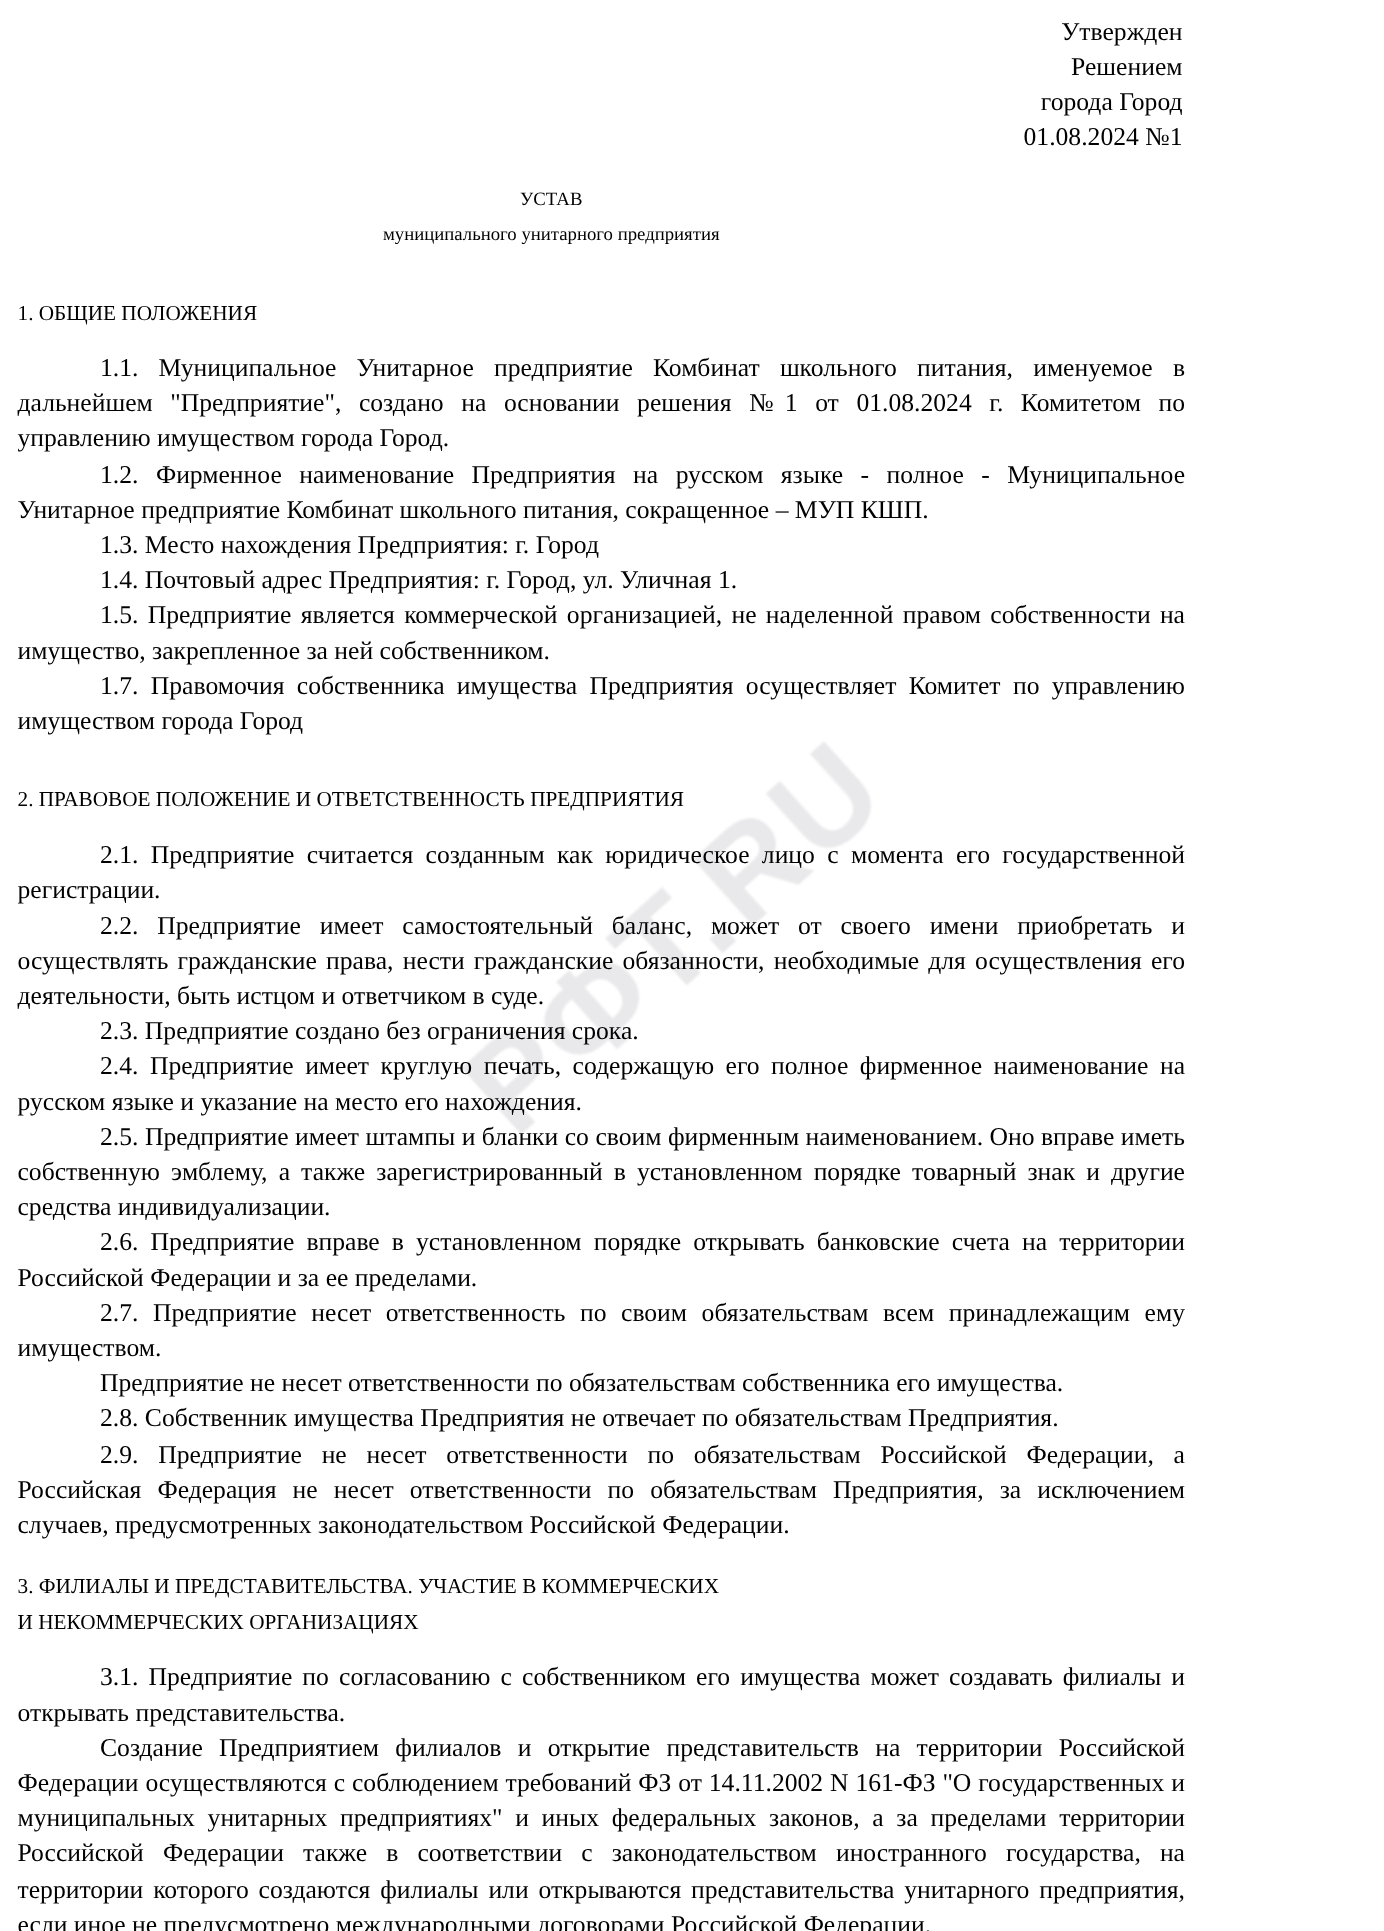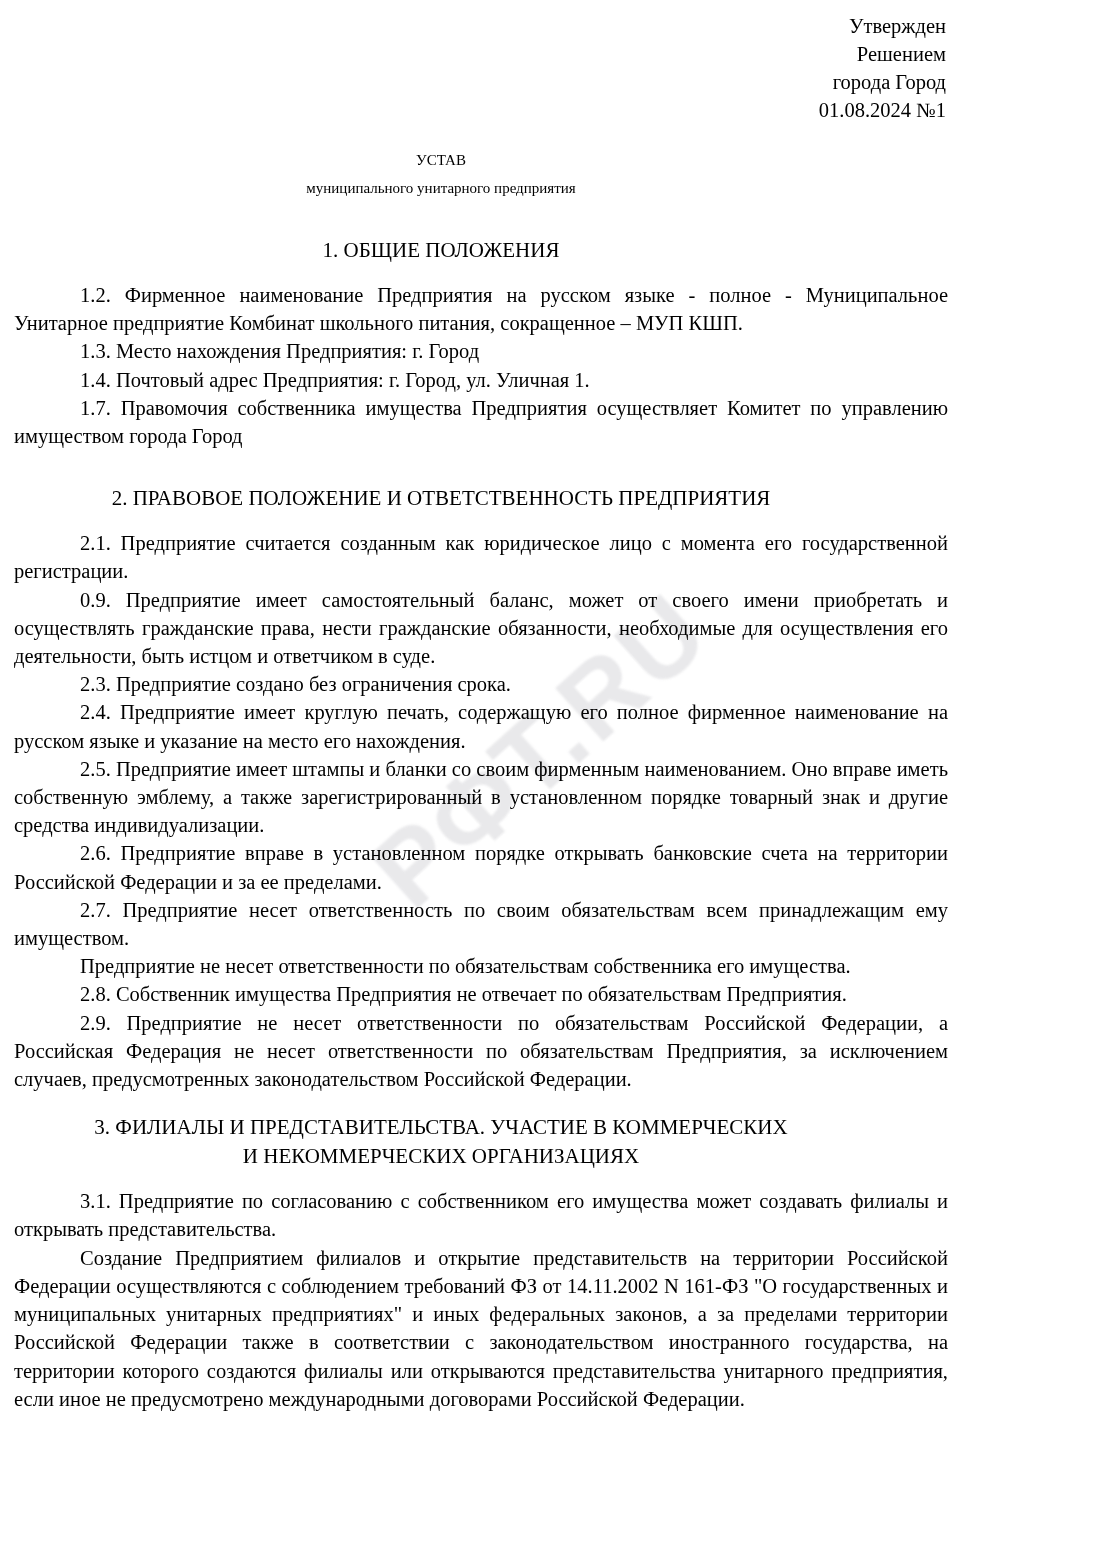--- a/index.html
+++ b/index.html
@@ -55,22 +55,21 @@
     white-space: nowrap;
   }
   .doc-title {
     text-align: center;
     font-size: 15px;
     line-height: 28px;
     margin-top: 22px;
     padding-right: 80px;
   }
   .section-heading {
-    text-align: center;
-    font-size: 21px;
+    font-size: 17px;
     line-height: 29px;
     margin-top: 34px;
     margin-bottom: 16px;
     padding-right: 80px;
   }
   .section-heading.two-line {
     margin-top: 20px;
   }
   .block {
     margin-top: 16px;
@@ -104,30 +103,32 @@
       <div>01.08.2024 №1</div>
     </div>
 
     <div class="doc-title">
       <div>УСТАВ</div>
       <div>муниципального унитарного предприятия</div>
     </div>
 
     <div class="section-heading">1. ОБЩИЕ ПОЛОЖЕНИЯ</div>
     <div class="block">
+      <p class="para">1.1. Муниципальное Унитарное предприятие Комбинат школьного питания, именуемое в дальнейшем "Предприятие", создано на основании решения №1 от 01.08.2024 г. Комитетом по управлению имуществом города Город.</p>
       <p class="para">1.2. Фирменное наименование Предприятия на русском языке - полное - Муниципальное Унитарное предприятие Комбинат школьного питания, сокращенное – МУП КШП.</p>
       <p class="para short">1.3. Место нахождения Предприятия: г. Город</p>
       <p class="para short">1.4. Почтовый адрес Предприятия: г. Город, ул. Уличная 1.</p>
+      <p class="para">1.5. Предприятие является коммерческой организацией, не наделенной правом собственности на имущество, закрепленное за ней собственником.</p>
       <p class="para">1.7. Правомочия собственника  имущества Предприятия  осуществляет Комитет по управлению имуществом города Город</p>
     </div>
 
     <div class="section-heading">2. ПРАВОВОЕ ПОЛОЖЕНИЕ И ОТВЕТСТВЕННОСТЬ ПРЕДПРИЯТИЯ</div>
     <div class="block">
       <p class="para">2.1. Предприятие считается созданным как юридическое лицо с момента его государственной регистрации.</p>
-      <p class="para">0.9. Предприятие имеет самостоятельный баланс, может от своего имени приобретать и осуществлять гражданские права, нести гражданские обязанности, необходимые для осуществления его деятельности, быть истцом и ответчиком в суде.</p>
+      <p class="para">2.2. Предприятие имеет самостоятельный баланс, может от своего имени приобретать и осуществлять гражданские права, нести гражданские обязанности, необходимые для осуществления его деятельности, быть истцом и ответчиком в суде.</p>
       <p class="para short">2.3. Предприятие создано без ограничения срока.</p>
       <p class="para">2.4. Предприятие имеет круглую печать, содержащую его полное фирменное наименование на русском языке и указание на место его нахождения.</p>
       <p class="para">2.5. Предприятие имеет штампы и бланки со своим фирменным наименованием. Оно вправе иметь собственную эмблему, а также зарегистрированный в установленном порядке товарный знак и другие средства индивидуализации.</p>
       <p class="para">2.6. Предприятие вправе в установленном порядке открывать банковские счета на территории Российской Федерации и за ее пределами.</p>
       <p class="para">2.7. Предприятие несет ответственность по своим обязательствам всем принадлежащим ему имуществом.</p>
       <p class="para short">Предприятие не несет ответственности по обязательствам собственника его имущества.</p>
       <p class="para short">2.8. Собственник имущества Предприятия не отвечает по обязательствам Предприятия.</p>
       <p class="para">2.9. Предприятие не несет ответственности по обязательствам Российской Федерации, а Российская Федерация не несет ответственности по обязательствам Предприятия, за исключением случаев, предусмотренных законодательством Российской Федерации.</p>
     </div>
 

